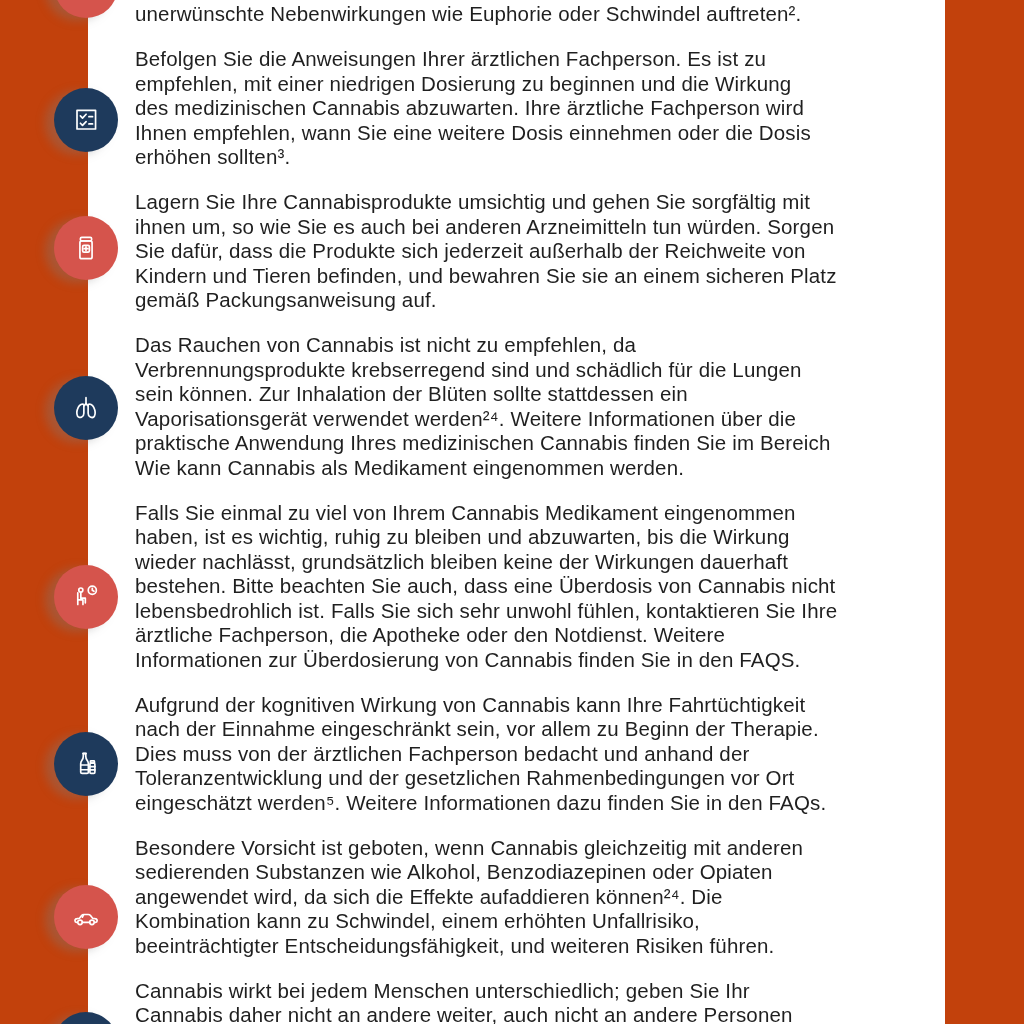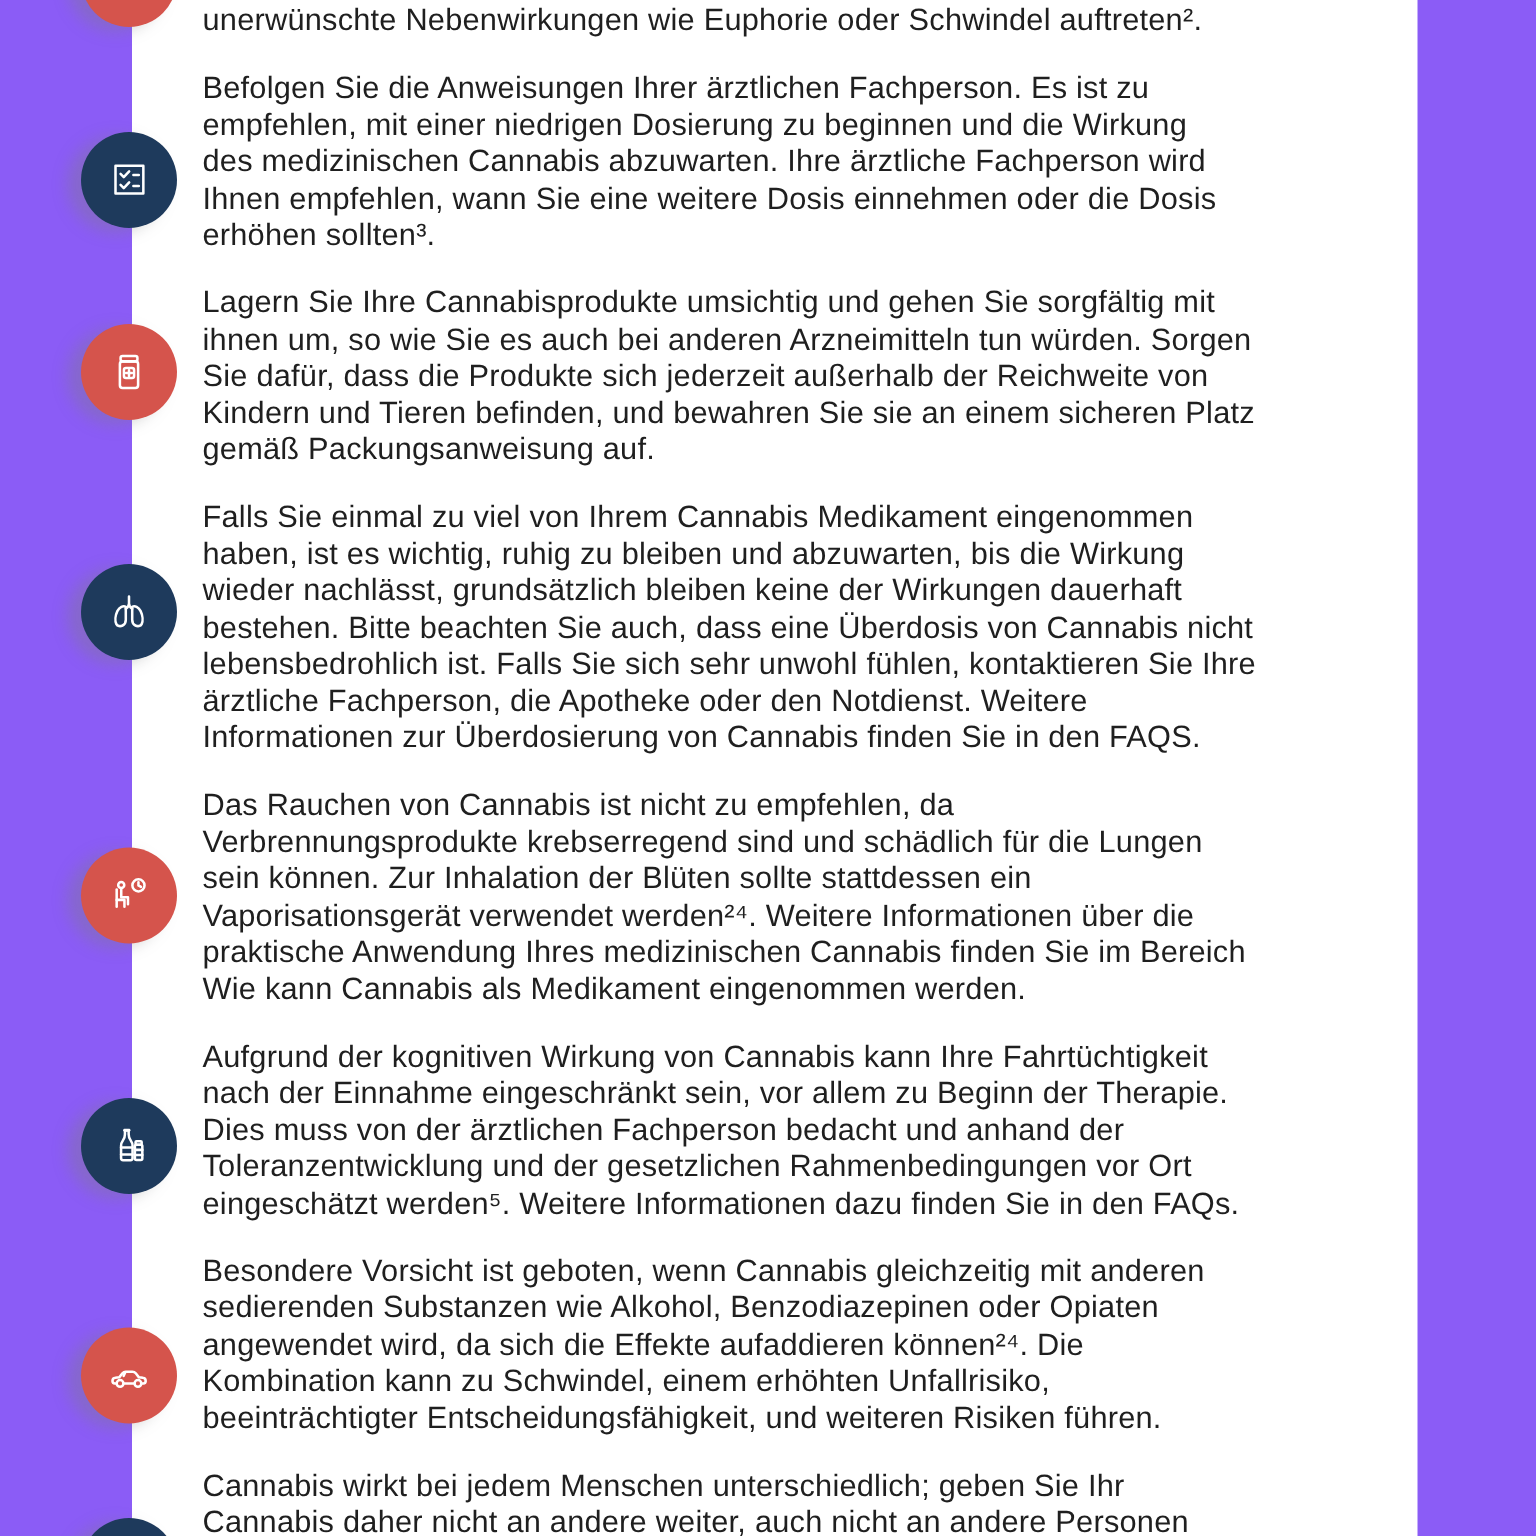--- a/index.html
+++ b/index.html
@@ -48,49 +48,49 @@
   .b3{top:216px;}
   .b4{top:376px;}
   .b5{top:565px;}
   .b6{top:732px;}
   .b7{top:885px;}
   .b8{top:1012px;}
 </style>
 </head>
 <body>
 
-<div class="stage" style="background-color: #8b5cf6;">
+<div class="stage" style="background-color: #c2410c;">
 
   <div class="card" style="background-color: rgb(255, 255, 255);"></div>
 
   <div class="text-col" style="color: rgb(31, 31, 31);">
     <p>unerwünschte Nebenwirkungen wie Euphorie oder Schwindel auftreten².</p>
     <p>Befolgen Sie die Anweisungen Ihrer ärztlichen Fachperson. Es ist zu
 empfehlen, mit einer niedrigen Dosierung zu beginnen und die Wirkung
 des medizinischen Cannabis abzuwarten. Ihre ärztliche Fachperson wird
 Ihnen empfehlen, wann Sie eine weitere Dosis einnehmen oder die Dosis
 erhöhen sollten³.</p>
     <p>Lagern Sie Ihre Cannabisprodukte umsichtig und gehen Sie sorgfältig mit
 ihnen um, so wie Sie es auch bei anderen Arzneimitteln tun würden. Sorgen
 Sie dafür, dass die Produkte sich jederzeit außerhalb der Reichweite von
 Kindern und Tieren befinden, und bewahren Sie sie an einem sicheren Platz
 gemäß Packungsanweisung auf.</p>
+    <p>Das Rauchen von Cannabis ist nicht zu empfehlen, da
+Verbrennungsprodukte krebserregend sind und schädlich für die Lungen
+sein können. Zur Inhalation der Blüten sollte stattdessen ein
+Vaporisationsgerät verwendet werden²⁴. Weitere Informationen über die
+praktische Anwendung Ihres medizinischen Cannabis finden Sie im Bereich
+Wie kann Cannabis als Medikament eingenommen werden.</p>
     <p>Falls Sie einmal zu viel von Ihrem Cannabis Medikament eingenommen
 haben, ist es wichtig, ruhig zu bleiben und abzuwarten, bis die Wirkung
 wieder nachlässt, grundsätzlich bleiben keine der Wirkungen dauerhaft
 bestehen. Bitte beachten Sie auch, dass eine Überdosis von Cannabis nicht
 lebensbedrohlich ist. Falls Sie sich sehr unwohl fühlen, kontaktieren Sie Ihre
 ärztliche Fachperson, die Apotheke oder den Notdienst. Weitere
 Informationen zur Überdosierung von Cannabis finden Sie in den FAQS.</p>
-    <p>Das Rauchen von Cannabis ist nicht zu empfehlen, da
-Verbrennungsprodukte krebserregend sind und schädlich für die Lungen
-sein können. Zur Inhalation der Blüten sollte stattdessen ein
-Vaporisationsgerät verwendet werden²⁴. Weitere Informationen über die
-praktische Anwendung Ihres medizinischen Cannabis finden Sie im Bereich
-Wie kann Cannabis als Medikament eingenommen werden.</p>
     <p>Aufgrund der kognitiven Wirkung von Cannabis kann Ihre Fahrtüchtigkeit
 nach der Einnahme eingeschränkt sein, vor allem zu Beginn der Therapie.
 Dies muss von der ärztlichen Fachperson bedacht und anhand der
 Toleranzentwicklung und der gesetzlichen Rahmenbedingungen vor Ort
 eingeschätzt werden⁵. Weitere Informationen dazu finden Sie in den FAQs.</p>
     <p>Besondere Vorsicht ist geboten, wenn Cannabis gleichzeitig mit anderen
 sedierenden Substanzen wie Alkohol, Benzodiazepinen oder Opiaten
 angewendet wird, da sich die Effekte aufaddieren können²⁴. Die
 Kombination kann zu Schwindel, einem erhöhten Unfallrisiko,
 beeinträchtigter Entscheidungsfähigkeit, und weiteren Risiken führen.</p>

